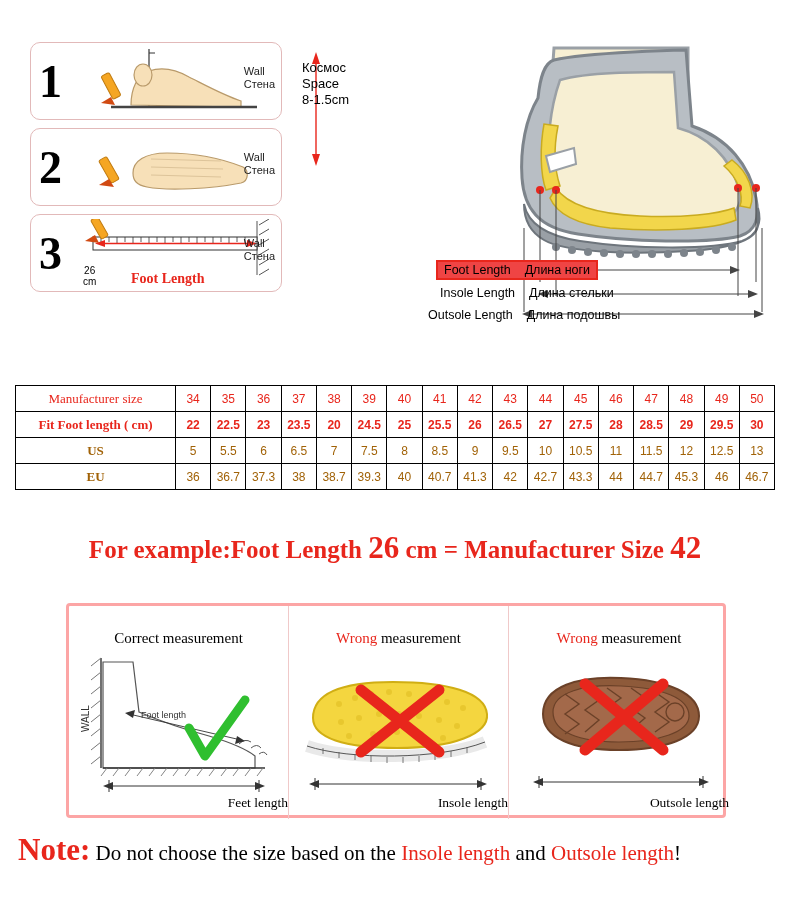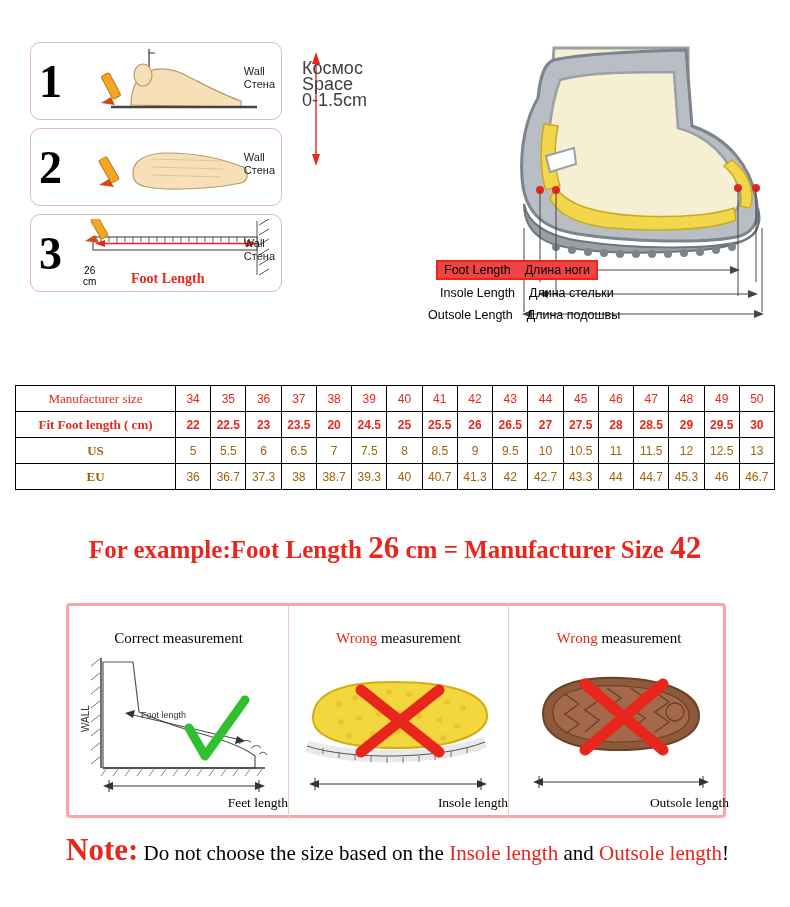--- a/index.html
+++ b/index.html
@@ -82,23 +82,23 @@
     position: absolute;
     left: 288px;
     top: 38px;
     width: 495px;
     height: 325px;
   }
   .space-label {
     position: absolute;
     left: 14px;
     top: 22px;
-    font-size: 18px;
+    font-size: 13px;
     line-height: 16px;
-    color: #404040;
+    color: #000000;
   }
   .meas-row {
     position: absolute;
     font-size: 12.5px;
     color: #000;
     white-space: nowrap;
   }
   .meas-row.boxed {
     border: 2px solid #e8261c;
     padding: 1px 6px;
@@ -197,21 +197,20 @@
     width: 760px;
     font-family: "Liberation Serif", serif;
     font-size: 21px;
     color: #000;
     white-space: nowrap;
   }
   .note .word {
     color: #e8261c;
     font-size: 31px;
     font-weight: bold;
-    margin-left: 48px;
   }
   .note .red { color: #e8261c; }
   svg { display: block; }
 </style>
 </head>
 <body>
 
 <div class="top-section">
 
   <div class="steps">
@@ -384,21 +383,21 @@
       <polygon points="470,256 460,252 460,260" fill="#444"></polygon>
 
       <line x1="240" y1="276" x2="470" y2="276" stroke="#444" stroke-width="1"></line>
       <polygon points="234,276 244,272 244,280" fill="#444"></polygon>
       <polygon points="476,276 466,272 466,280" fill="#444"></polygon>
     </svg>
 
     <div class="space-label">
       <span>Космос</span><br>
       <span>Space</span><br>
-      <span>0-1.5cm</span>
+      <span>8-1.5cm</span>
     </div>
 
     <div class="meas-row boxed" style="left:148px; top:222px;">
       <span>Foot Length</span>
       &nbsp;&nbsp;
       <span>Длина ноги</span>
     </div>
 
     <div class="meas-row" style="left:152px; top:248px;text-align:right;">
       <span>Insole Length</span>

